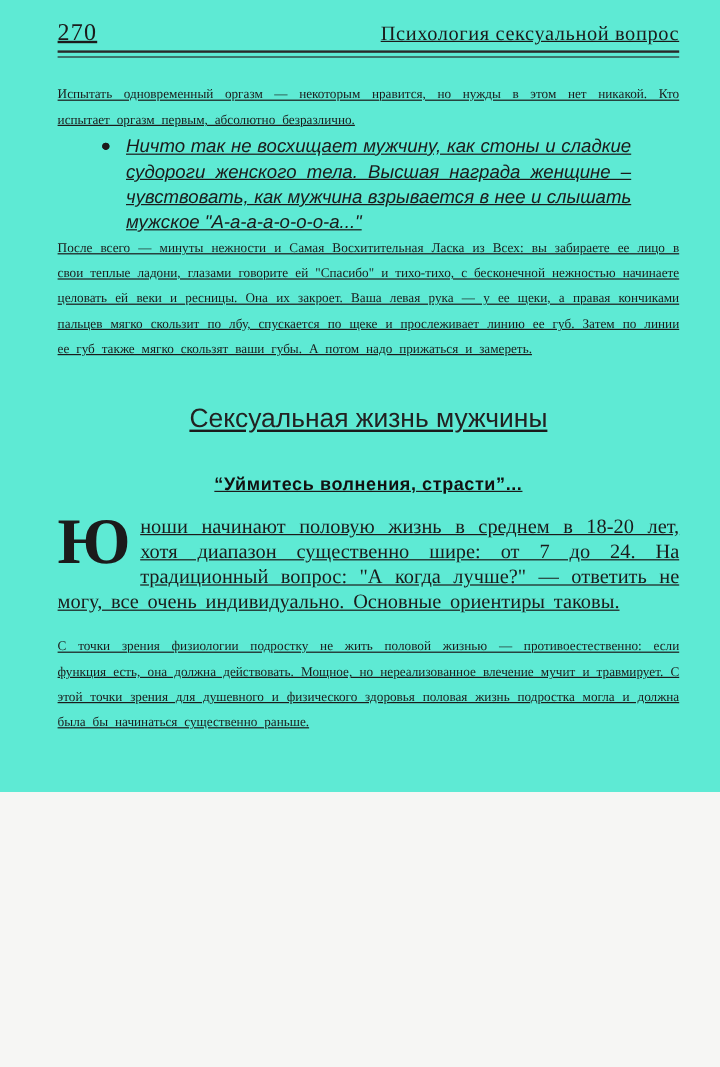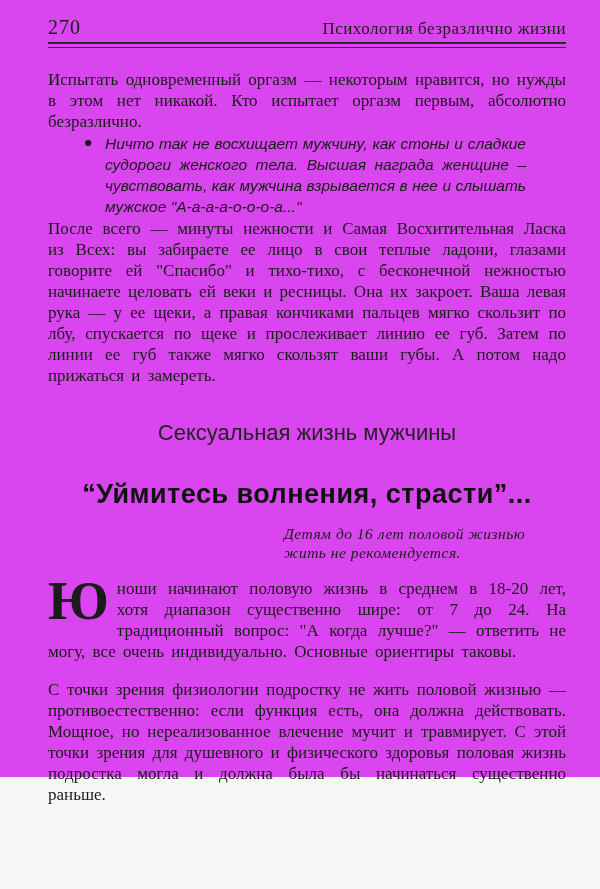--- a/index.html
+++ b/index.html
@@ -4,44 +4,45 @@
 <style>
   html,body{margin:0;padding:0;}
   body{
     width:600px;height:889px;
     background:#f6f6f4;
     font-family:"Liberation Serif", serif;
     color:#1b1b1b;
     overflow:hidden;
   }
   .page{
-    width:600px;height:777px;
-    background:#d946ef;
+    width:600px;height:660px;
+    background:#5eead4;
     box-sizing:border-box;
     padding:16px 34px 0 48px;
+    text-decoration:underline;
   }
   
   .header{
     display:flex;justify-content:space-between;align-items:baseline;
   }
   .page-num{
     font-size:20px;font-weight:400;letter-spacing:1px;
   }
   .running-title{
     font-size:17px;letter-spacing:0.5px;
   }
   .header-rule{
     margin-top:3px;
     border-top:2.5px solid #2a2a2a;
     border-bottom:1.5px solid #2a2a2a;
     height:3px;
   }
   
   .para{
-    font-size:17px;line-height:21px;
+    font-size:11px;line-height:21px;
     text-align:justify;
     word-spacing:3px;
     margin:0;
   }
   .para-first{margin-top:21px;}
   .bullet{
     position:relative;
     font-family:"Liberation Sans", sans-serif;
     font-style:italic;
     font-size:15.5px;line-height:21px;
@@ -60,21 +61,21 @@
     font-family:"Liberation Sans", sans-serif;
     font-weight:400;
     font-size:22px;
     text-align:center;
     margin:34px 0 0 0;
     color:#222;
   }
   .subsection-title{
     font-family:"Liberation Sans", sans-serif;
     font-weight:700;
-    font-size:27px;
+    font-size:15px;
     text-align:center;
     letter-spacing:0.5px;
     margin:33px 0 10px 0;
     color:#111;
   }
   
   .epigraph{
     margin:14px 0 0 auto;
     width:282px;
     font-size:15.5px;line-height:19px;
@@ -106,21 +107,21 @@
   }
   .final-para{margin-top:0;}
 </style>
 </head>
 <body>
 
 <div class="page">
 
   <div class="header">
     <span class="page-num">270</span>
-    <span class="running-title">Психология безразлично жизни</span>
+    <span class="running-title">Психология сексуальной вопрос</span>
   </div>
   <div class="header-rule"></div>
 
   <p class="para para-first">Испытать одновременный оргазм — некоторым нравится, но нужды в этом нет никакой. Кто испытает оргазм первым, абсолютно безразлично.</p>
 
   <div class="bullet">
     <span class="bullet-marker">●</span>
   </div>
 
 
@@ -129,20 +130,19 @@
     <span>Ничто так не восхищает мужчину, как стоны и сладкие судороги женского тела. Высшая награда женщине – чувствовать, как мужчина взрывается в нее и слышать мужское "А-а-а-а-о-о-о-а..."</span>
   </div>
 
   <p class="para">После всего — минуты нежности и Самая Восхитительная Ласка из Всех: вы забираете ее лицо в свои теплые ладони, глазами говорите ей "Спасибо" и тихо-тихо, с бесконечной нежностью начинаете целовать ей веки и ресницы. Она их закроет. Ваша левая рука — у ее щеки, а правая кончиками пальцев мягко скользит по лбу, спускается по щеке и прослеживает линию ее губ. Затем по линии ее губ также мягко скользят ваши губы. А потом надо прижаться и замереть.</p>
 
   <h1 class="section-title">Сексуальная жизнь мужчины</h1>
 
   <h2 class="subsection-title">“Уймитесь волнения, страсти”...</h2>
 
   <div class="epigraph">
-    <div class="epigraph-text">Детям до 16 лет половой жизнью жить не рекомендуется.</div>
   </div>
 
   <p class="dropcap-para"><span class="dropcap">Ю</span><span>ноши начинают половую жизнь в среднем в 18-20 лет, хотя диапазон существенно шире: от 7 до 24. На традиционный вопрос: "А когда лучше?" — ответить не могу, все очень индивидуально. Основные ориентиры таковы.</span></p>
 
   <p class="para final-para">С точки зрения физиологии подростку не жить половой жизнью — противоестественно: если функция есть, она должна действовать. Мощное, но нереализованное влечение мучит и травмирует. С этой точки зрения для душевного и физического здоровья половая жизнь подростка могла и должна была бы начинаться существенно раньше.</p>
 
 </div>
 
 </body></html>

